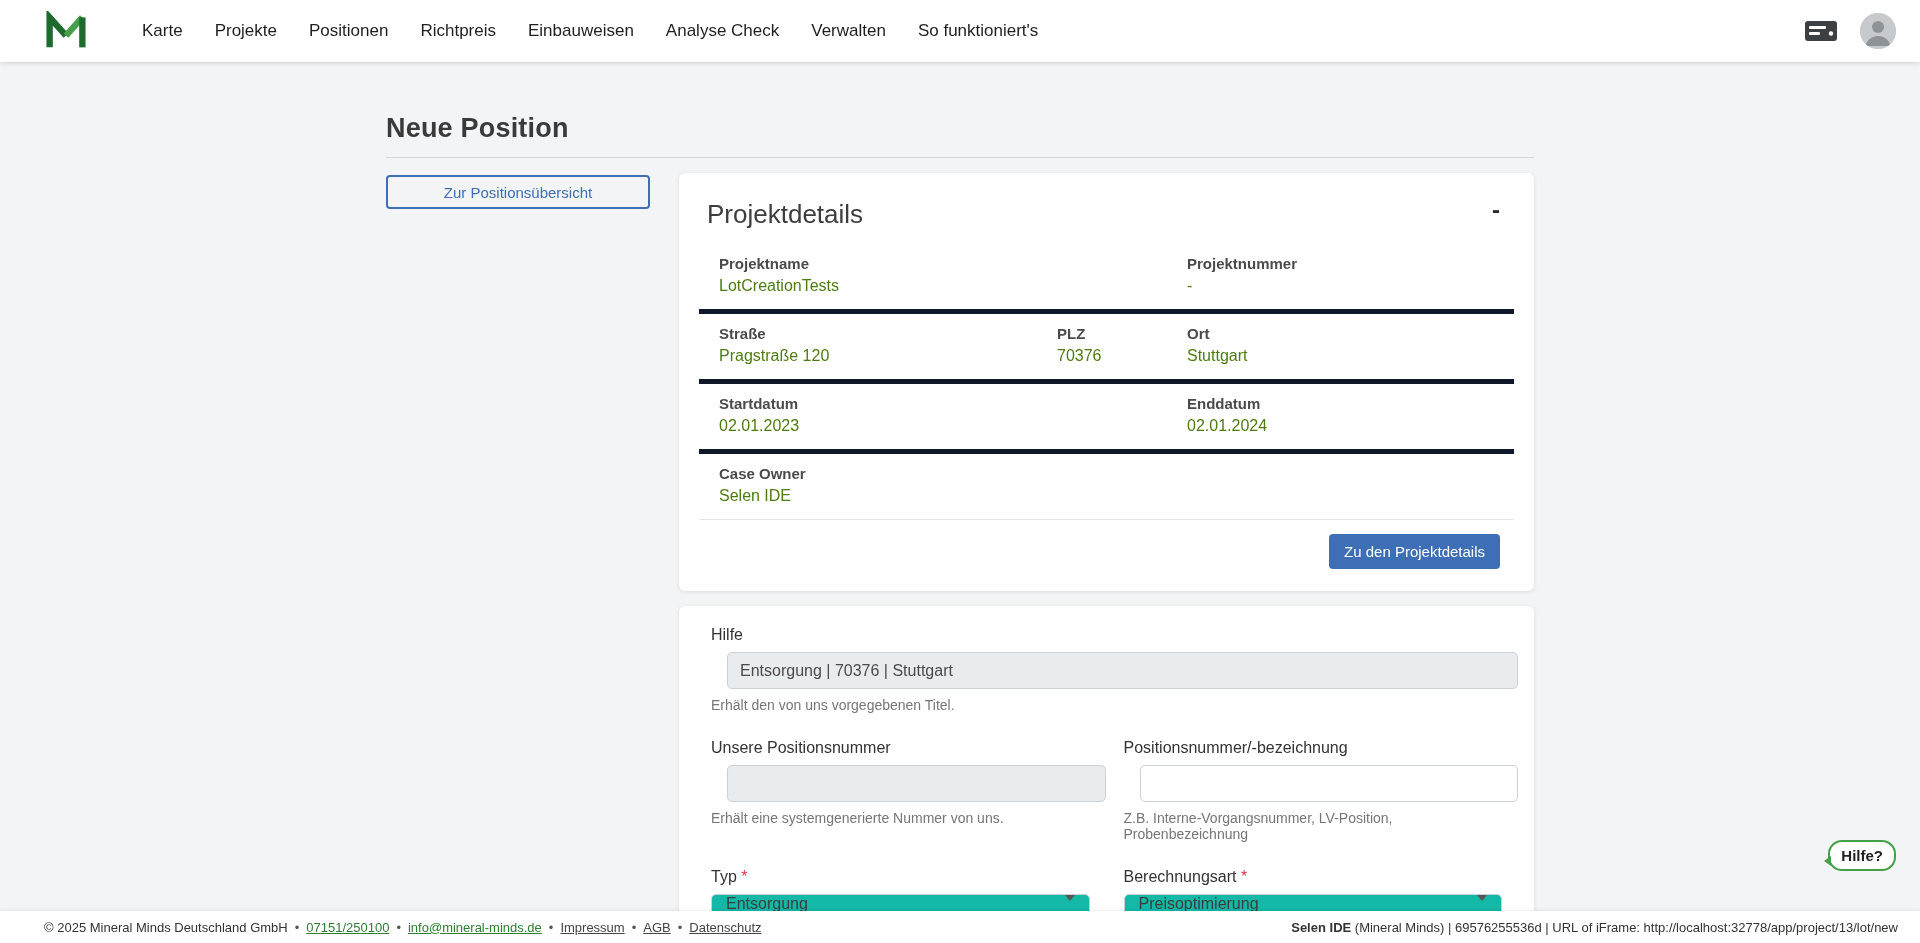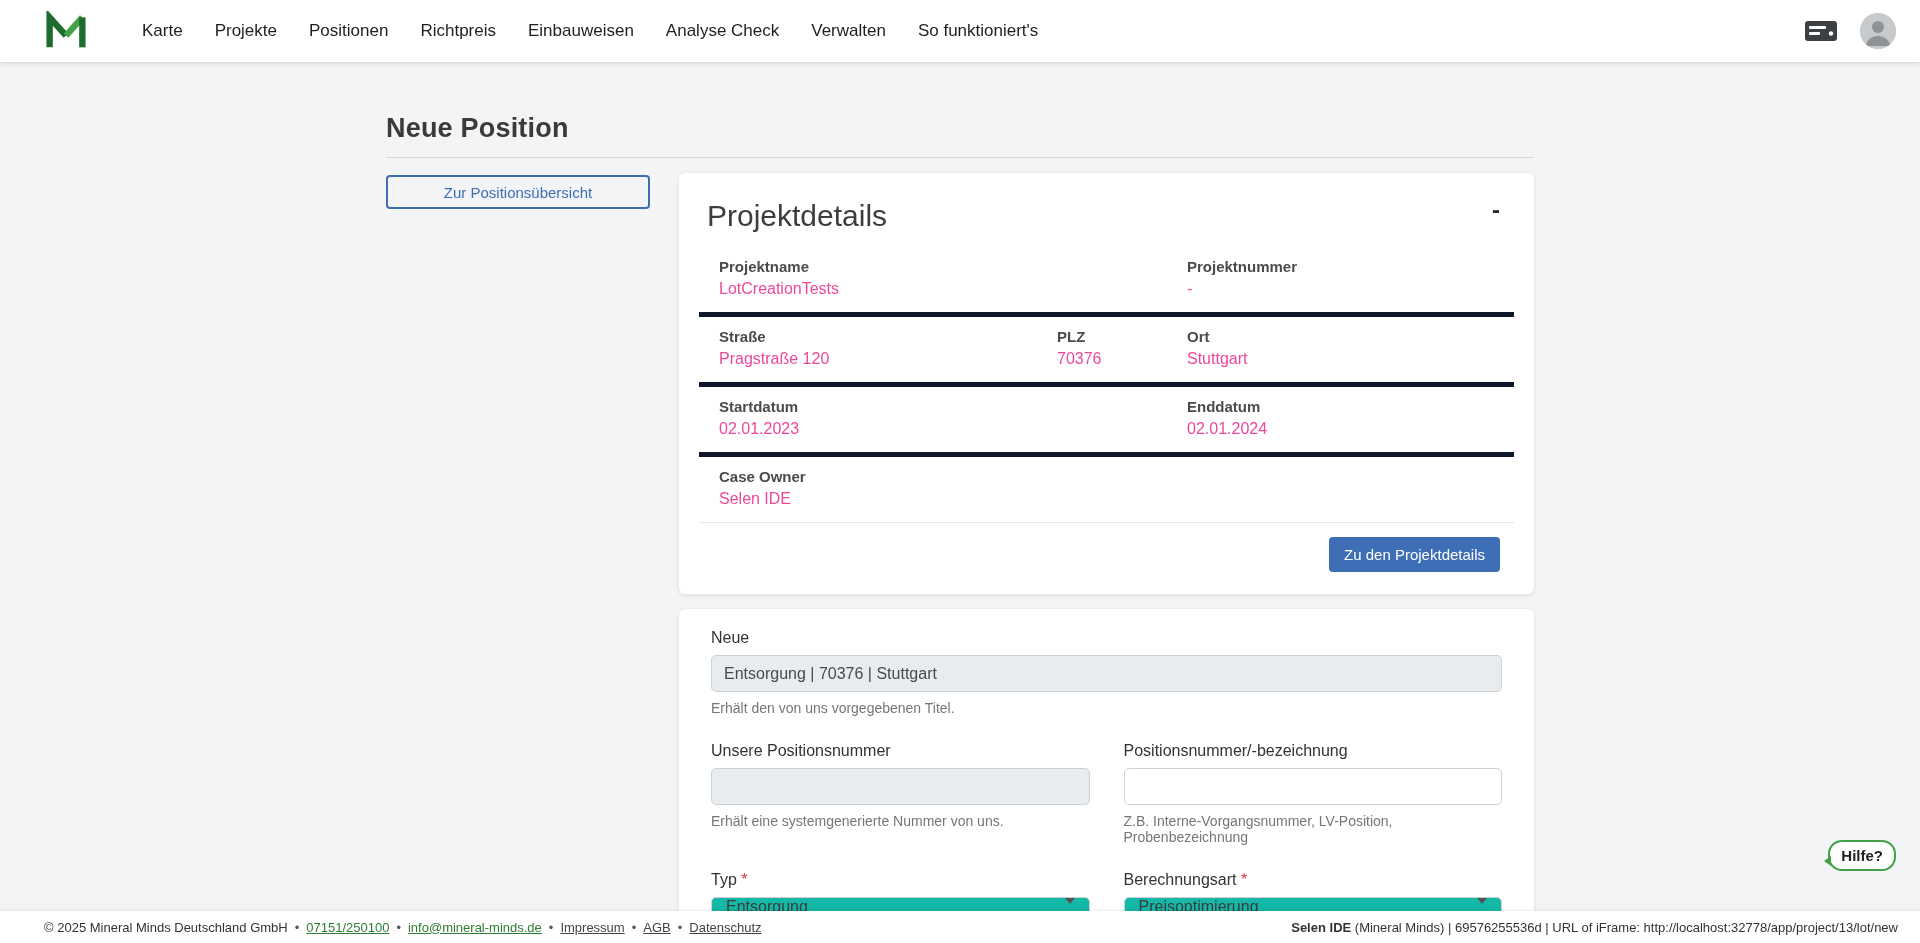--- a/index.html
+++ b/index.html
@@ -63,50 +63,50 @@
   .card {
     background: #fff; border-radius: 6px;
     box-shadow: 0 1px 4px rgba(0,0,0,0.10);
   }
 
   
   .card-header {
     display: flex; justify-content: space-between; align-items: flex-start;
     padding: 26px 30px 10px 28px;
   }
-  .card-title { font-size: 30px; font-weight: 400; color: #3d3d3d; }
+  .card-title { font-size: 26px; font-weight: 400; color: #3d3d3d; }
   .collapse-btn {
     background: none; border: none; padding: 0 4px;
     font-size: 24px; font-weight: 700; color: #2b2b2b;
     line-height: 22px; cursor: pointer; font-family: inherit;
   }
   .details-table {
     width: calc(100% - 40px); margin: 4px 20px 0;
     border-collapse: collapse; table-layout: fixed;
   }
   .details-table td { padding: 10px 10px 13px 20px; vertical-align: top; }
   .details-table tr.bordered td { border-top: 5px solid #0f172a; }
   .details-table tr.last td { border-bottom: 1px solid #e4e6e8; }
   .flabel { font-size: 15px; font-weight: 700; color: #4b4b4b; line-height: 19px; }
-  .fvalue { font-size: 16px; color: #ec4899; line-height: 20px; margin-top: 3px; }
+  .fvalue { font-size: 16px; color: #4d7c0f; line-height: 20px; margin-top: 3px; }
   .card-actions { text-align: right; padding: 14px 34px 22px; }
   .btn-primary {
     background: #3e6eb5; border: none; color: #fff;
     font-size: 15px; padding: 9px 15px; border-radius: 4px;
     cursor: pointer; font-family: inherit;
   }
 
   
   .form-card { margin-top: 15px; padding: 20px 32px 60px; }
   .form-label { display: block; font-size: 16px; color: #333; margin-bottom: 8px; }
   .form-control {
     display: block; width: 100%; height: 37px;
     border: 1px solid #ccd1d6; border-radius: 5px;
     padding: 0 12px; font-size: 16px; color: #4a4a4a;
-    font-family: inherit; background: #fff;
+    font-family: inherit; background: #fff; margin-left: 16px;
   }
   .form-control:disabled { background: #e9ecef; color: #4a4a4a; opacity: 1; }
   .helper { font-size: 14px; color: #767676; margin-top: 8px; }
   .form-row { display: flex; gap: 34px; margin-top: 26px; }
   .form-col { flex: 1; min-width: 0; }
   .select-control {
     height: 37px; border: 1px solid #ccd1d6; border-radius: 5px;
     background: #14b8a6; display: flex; 
     justify-content: space-between; padding: 0 14px;
     font-size: 16px; color: #3c3c3c; cursor: pointer;
@@ -251,21 +251,21 @@
                 </td>
               </tr>
             </tbody>
           </table>
           <div class="card-actions">
             <button class="btn-primary">Zu den Projektdetails</button>
           </div>
         </section>
 
         <section class="card form-card">
-          <label class="form-label">Neue</label>
+          <label class="form-label">Hilfe</label>
           <input class="form-control" disabled="" value="Entsorgung | 70376 | Stuttgart" style="">
           <div class="helper">Erhält den von uns vorgegebenen Titel.</div>
 
           <div class="form-row">
             <div class="form-col">
               <label class="form-label">Unsere Positionsnummer</label>
               <input class="form-control" disabled="" value="" style="">
               <div class="helper">Erhält eine systemgenerierte Nummer von uns.</div>
             </div>
             <div class="form-col">

